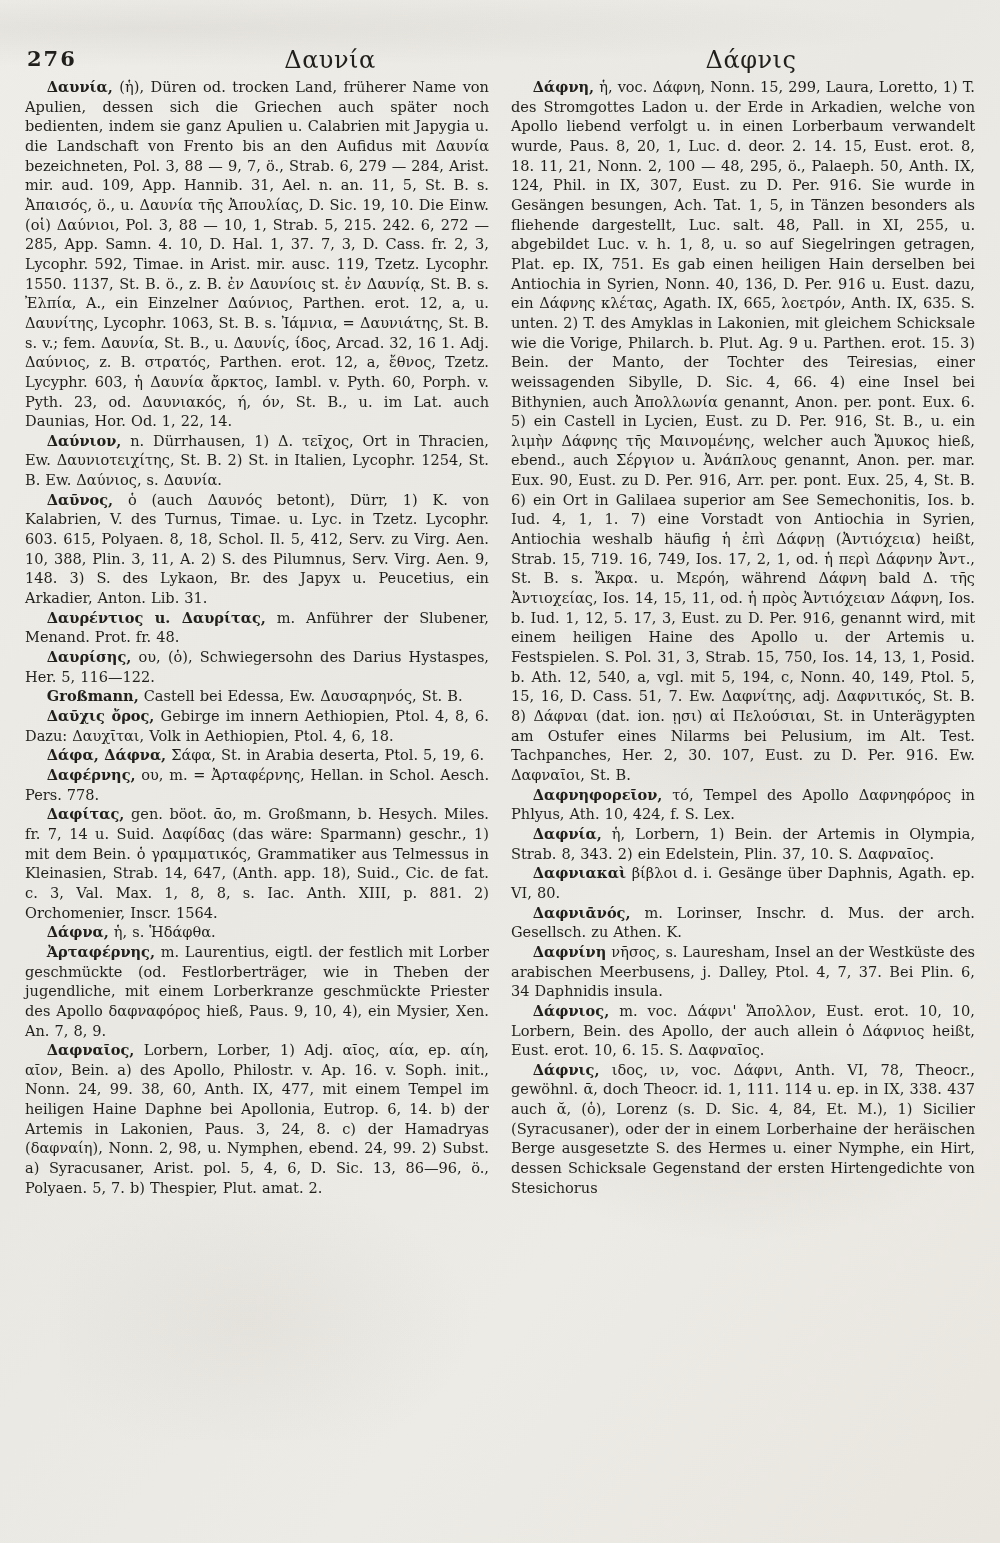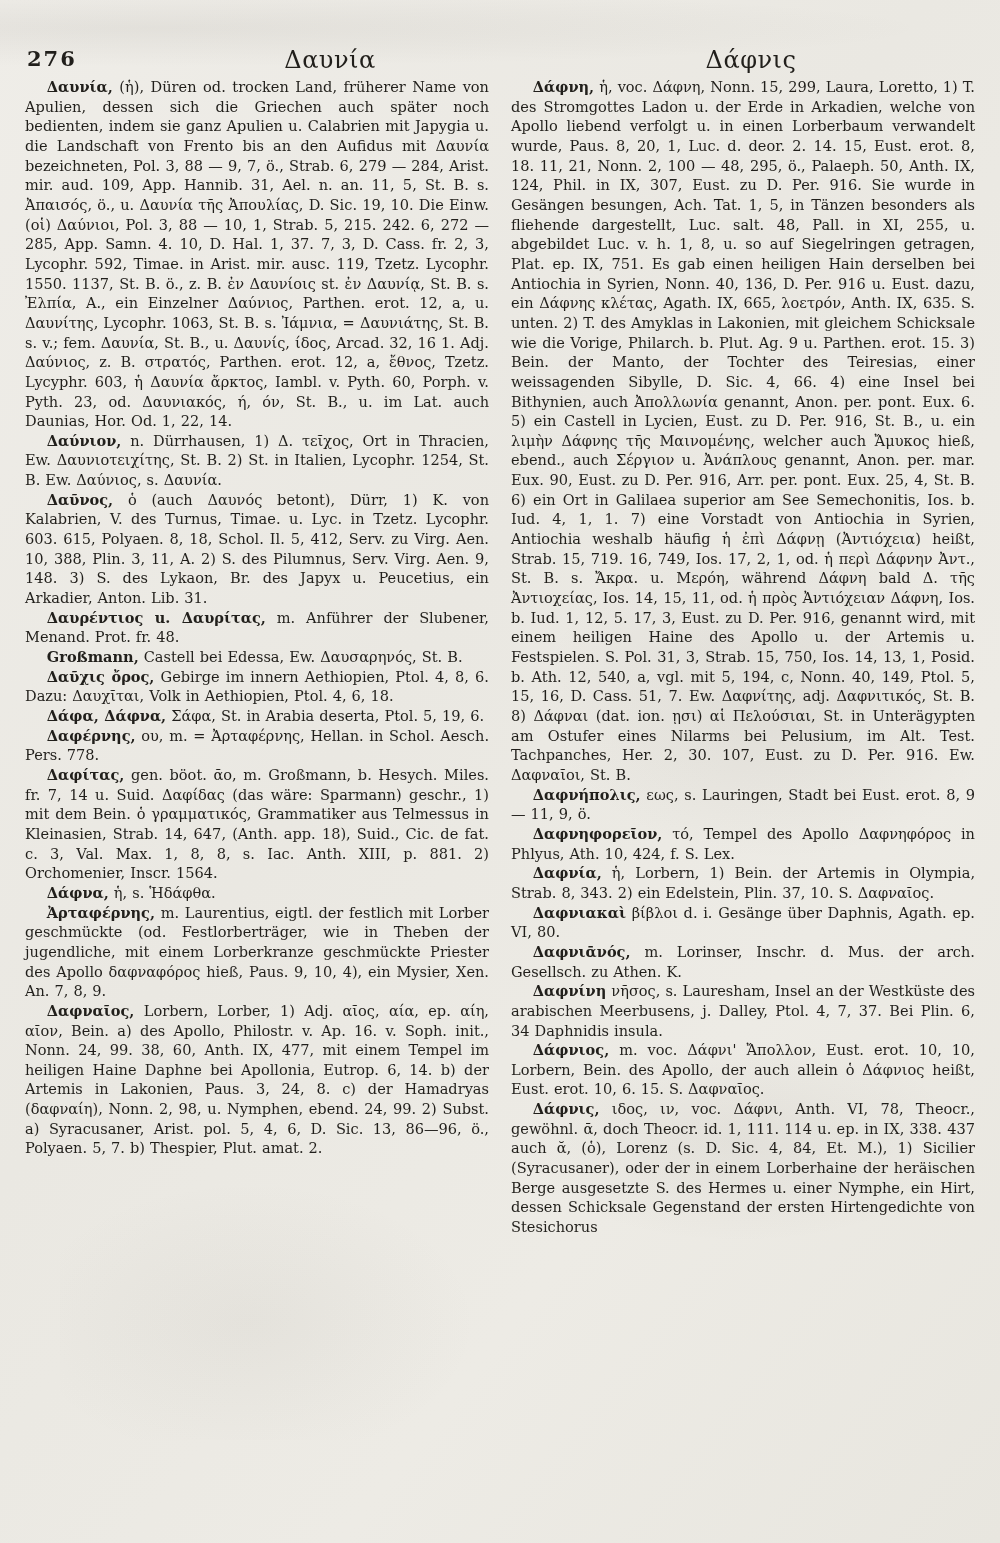--- a/index.html
+++ b/index.html
@@ -46,32 +46,32 @@
     <span class="colhead lft">Δαυνία</span>
     <span class="colhead rgt">Δάφνις</span>
   </div>
 
   <div class="columns">
     <div class="col">
         <p class="entry"><b class="lemma">Δαυνία,</b><span> (ἡ), Düren od. trocken Land, früherer Name von Apulien, dessen sich die Griechen auch später noch bedienten, indem sie ganz Apulien u. Calabrien mit Japygia u. die Landschaft von Frento bis an den Aufidus mit Δαυνία bezeichneten, Pol. 3, 88 — 9, 7, ö., Strab. 6, 279 — 284, Arist. mir. aud. 109, App. Hannib. 31, Ael. n. an. 11, 5, St. B. s. Ἀπαισός, ö., u. Δαυνία τῆς Ἀπουλίας, D. Sic. 19, 10. Die Einw. (οἱ) Δαύνιοι, Pol. 3, 88 — 10, 1, Strab. 5, 215. 242. 6, 272 — 285, App. Samn. 4. 10, D. Hal. 1, 37. 7, 3, D. Cass. fr. 2, 3, Lycophr. 592, Timae. in Arist. mir. ausc. 119, Tzetz. Lycophr. 1550. 1137, St. B. ö., z. B. ἐν Δαυνίοις st. ἐν Δαυνίᾳ, St. B. s. Ἐλπία, A., ein Einzelner Δαύνιος, Parthen. erot. 12, a, u. Δαυνίτης, Lycophr. 1063, St. B. s. Ἰάμνια, = Δαυνιάτης, St. B. s. v.; fem. Δαυνία, St. B., u. Δαυνίς, ίδος, Arcad. 32, 16 1. Adj. Δαύνιος, z. B. στρατός, Parthen. erot. 12, a, ἔθνος, Tzetz. Lycyphr. 603, ἡ Δαυνία ἄρκτος, Iambl. v. Pyth. 60, Porph. v. Pyth. 23, od. Δαυνιακός, ή, όν, St. B., u. im Lat. auch Daunias, Hor. Od. 1, 22, 14.</span></p>
         <p class="entry"><b class="lemma">Δαύνιον,</b><span> n. Dürrhausen, 1) Δ. τεῖχος, Ort in Thracien, Ew. Δαυνιοτειχίτης, St. B. 2) St. in Italien, Lycophr. 1254, St. B. Ew. Δαύνιος, s. Δαυνία.</span></p>
         <p class="entry"><b class="lemma">Δαῦνος,</b><span> ὁ (auch Δαυνός betont), Dürr, 1) K. von Kalabrien, V. des Turnus, Timae. u. Lyc. in Tzetz. Lycophr. 603. 615, Polyaen. 8, 18, Schol. Il. 5, 412, Serv. zu Virg. Aen. 10, 388, Plin. 3, 11, A. 2) S. des Pilumnus, Serv. Virg. Aen. 9, 148. 3) S. des Lykaon, Br. des Japyx u. Peucetius, ein Arkadier, Anton. Lib. 31.</span></p>
         <p class="entry"><b class="lemma">Δαυρέντιος u. Δαυρίτας,</b><span> m. Anführer der Slubener, Menand. Prot. fr. 48.</span></p>
+        <p class="entry"><b class="lemma">Δαυρίσης,</b><span> ου, (ὁ), Schwiegersohn des Darius Hystaspes, Her. 5, 116—122.</span></p>
         <p class="entry"><b class="lemma">Großmann,</b><span> Castell bei Edessa, Ew. Δαυσαρηνός, St. B.</span></p>
         <p class="entry"><b class="lemma">Δαῦχις ὄρος,</b><span> Gebirge im innern Aethiopien, Ptol. 4, 8, 6. Dazu: Δαυχῖται, Volk in Aethiopien, Ptol. 4, 6, 18.</span></p>
         <p class="entry"><b class="lemma">Δάφα, Δάφνα,</b><span> Σάφα, St. in Arabia deserta, Ptol. 5, 19, 6.</span></p>
         <p class="entry"><b class="lemma">Δαφέρνης,</b><span> ου, m. = Ἀρταφέρνης, Hellan. in Schol. Aesch. Pers. 778.</span></p>
         <p class="entry"><b class="lemma">Δαφίτας,</b><span> gen. böot. ᾶο, m. Großmann, b. Hesych. Miles. fr. 7, 14 u. Suid. Δαφίδας (das wäre: Sparmann) geschr., 1) mit dem Bein. ὁ γραμματικός, Grammatiker aus Telmessus in Kleinasien, Strab. 14, 647, (Anth. app. 18), Suid., Cic. de fat. c. 3, Val. Max. 1, 8, 8, s. Iac. Anth. XIII, p. 881. 2) Orchomenier, Inscr. 1564.</span></p>
         <p class="entry"><b class="lemma">Δάφνα,</b><span> ἡ, s. Ἡδάφθα.</span></p>
         <p class="entry"><b class="lemma">Ἀρταφέρνης,</b><span> m. Laurentius, eigtl. der festlich mit Lorber geschmückte (od. Festlorberträger, wie in Theben der jugendliche, mit einem Lorberkranze geschmückte Priester des Apollo δαφναφόρος hieß, Paus. 9, 10, 4), ein Mysier, Xen. An. 7, 8, 9.</span></p>
         <p class="entry"><b class="lemma">Δαφναῖος,</b><span> Lorbern, Lorber, 1) Adj. αῖος, αία, ep. αίη, αῖον, Bein. a) des Apollo, Philostr. v. Ap. 16. v. Soph. init., Nonn. 24, 99. 38, 60, Anth. IX, 477, mit einem Tempel im heiligen Haine Daphne bei Apollonia, Eutrop. 6, 14. b) der Artemis in Lakonien, Paus. 3, 24, 8. c) der Hamadryas (δαφναίη), Nonn. 2, 98, u. Nymphen, ebend. 24, 99. 2) Subst. a) Syracusaner, Arist. pol. 5, 4, 6, D. Sic. 13, 86—96, ö., Polyaen. 5, 7. b) Thespier, Plut. amat. 2.</span></p>
       </div>
     <div class="col">
         <p class="entry"><b class="lemma">Δάφνη,</b><span> ἡ, voc. Δάφνη, Nonn. 15, 299, Laura, Loretto, 1) T. des Stromgottes Ladon u. der Erde in Arkadien, welche von Apollo liebend verfolgt u. in einen Lorberbaum verwandelt wurde, Paus. 8, 20, 1, Luc. d. deor. 2. 14. 15, Eust. erot. 8, 18. 11, 21, Nonn. 2, 100 — 48, 295, ö., Palaeph. 50, Anth. IX, 124, Phil. in IX, 307, Eust. zu D. Per. 916. Sie wurde in Gesängen besungen, Ach. Tat. 1, 5, in Tänzen besonders als fliehende dargestellt, Luc. salt. 48, Pall. in XI, 255, u. abgebildet Luc. v. h. 1, 8, u. so auf Siegelringen getragen, Plat. ep. IX, 751. Es gab einen heiligen Hain derselben bei Antiochia in Syrien, Nonn. 40, 136, D. Per. 916 u. Eust. dazu, ein Δάφνης κλέτας, Agath. IX, 665, λοετρόν, Anth. IX, 635. S. unten. 2) T. des Amyklas in Lakonien, mit gleichem Schicksale wie die Vorige, Philarch. b. Plut. Ag. 9 u. Parthen. erot. 15. 3) Bein. der Manto, der Tochter des Teiresias, einer weissagenden Sibylle, D. Sic. 4, 66. 4) eine Insel bei Bithynien, auch Ἀπολλωνία genannt, Anon. per. pont. Eux. 6. 5) ein Castell in Lycien, Eust. zu D. Per. 916, St. B., u. ein λιμὴν Δάφνης τῆς Μαινομένης, welcher auch Ἄμυκος hieß, ebend., auch Σέργιον u. Ἀνάπλους genannt, Anon. per. mar. Eux. 90, Eust. zu D. Per. 916, Arr. per. pont. Eux. 25, 4, St. B. 6) ein Ort in Galilaea superior am See Semechonitis, Ios. b. Iud. 4, 1, 1. 7) eine Vorstadt von Antiochia in Syrien, Antiochia weshalb häufig ἡ ἐπὶ Δάφνῃ (Ἀντιόχεια) heißt, Strab. 15, 719. 16, 749, Ios. 17, 2, 1, od. ἡ περὶ Δάφνην Ἀντ., St. B. s. Ἄκρα. u. Μερόη, während Δάφνη bald Δ. τῆς Ἀντιοχείας, Ios. 14, 15, 11, od. ἡ πρὸς Ἀντιόχειαν Δάφνη, Ios. b. Iud. 1, 12, 5. 17, 3, Eust. zu D. Per. 916, genannt wird, mit einem heiligen Haine des Apollo u. der Artemis u. Festspielen. S. Pol. 31, 3, Strab. 15, 750, Ios. 14, 13, 1, Posid. b. Ath. 12, 540, a, vgl. mit 5, 194, c, Nonn. 40, 149, Ptol. 5, 15, 16, D. Cass. 51, 7. Ew. Δαφνίτης, adj. Δαφνιτικός, St. B. 8) Δάφναι (dat. ion. ῃσι) αἱ Πελούσιαι, St. in Unterägypten am Ostufer eines Nilarms bei Pelusium, im Alt. Test. Tachpanches, Her. 2, 30. 107, Eust. zu D. Per. 916. Ew. Δαφναῖοι, St. B.</span></p>
-        <p class="entry"><b class="lemma">Δαφνήπολις,</b><span> εως, s. Lauringen, Stadt bei Eust. erot. 8, 9 — 11, 9, ö.</span></p>
         <p class="entry"><b class="lemma">Δαφνηφορεῖον,</b><span> τό, Tempel des Apollo Δαφνηφόρος in Phlyus, Ath. 10, 424, f. S. Lex.</span></p>
         <p class="entry"><b class="lemma">Δαφνία,</b><span> ἡ, Lorbern, 1) Bein. der Artemis in Olympia, Strab. 8, 343. 2) ein Edelstein, Plin. 37, 10. S. Δαφναῖος.</span></p>
         <p class="entry"><b class="lemma">Δαφνιακαὶ</b><span> βίβλοι d. i. Gesänge über Daphnis, Agath. ep. VI, 80.</span></p>
         <p class="entry"><b class="lemma">Δαφνιᾱνός,</b><span> m. Lorinser, Inschr. d. Mus. der arch. Gesellsch. zu Athen. K.</span></p>
         <p class="entry"><b class="lemma">Δαφνίνη</b><span> νῆσος, s. Lauresham, Insel an der Westküste des arabischen Meerbusens, j. Dalley, Ptol. 4, 7, 37. Bei Plin. 6, 34 Daphnidis insula.</span></p>
         <p class="entry"><b class="lemma">Δάφνιος,</b><span> m. voc. Δάφνι' Ἄπολλον, Eust. erot. 10, 10, Lorbern, Bein. des Apollo, der auch allein ὁ Δάφνιος heißt, Eust. erot. 10, 6. 15. S. Δαφναῖος.</span></p>
         <p class="entry"><b class="lemma">Δάφνις,</b><span> ιδος, ιν, voc. Δάφνι, Anth. VI, 78, Theocr., gewöhnl. ᾱ, doch Theocr. id. 1, 111. 114 u. ep. in IX, 338. 437 auch ᾰ, (ὁ), Lorenz (s. D. Sic. 4, 84, Et. M.), 1) Sicilier (Syracusaner), oder der in einem Lorberhaine der heräischen Berge ausgesetzte S. des Hermes u. einer Nymphe, ein Hirt, dessen Schicksale Gegenstand der ersten Hirtengedichte von Stesichorus</span></p>
       </div>
   </div>
 </div>

